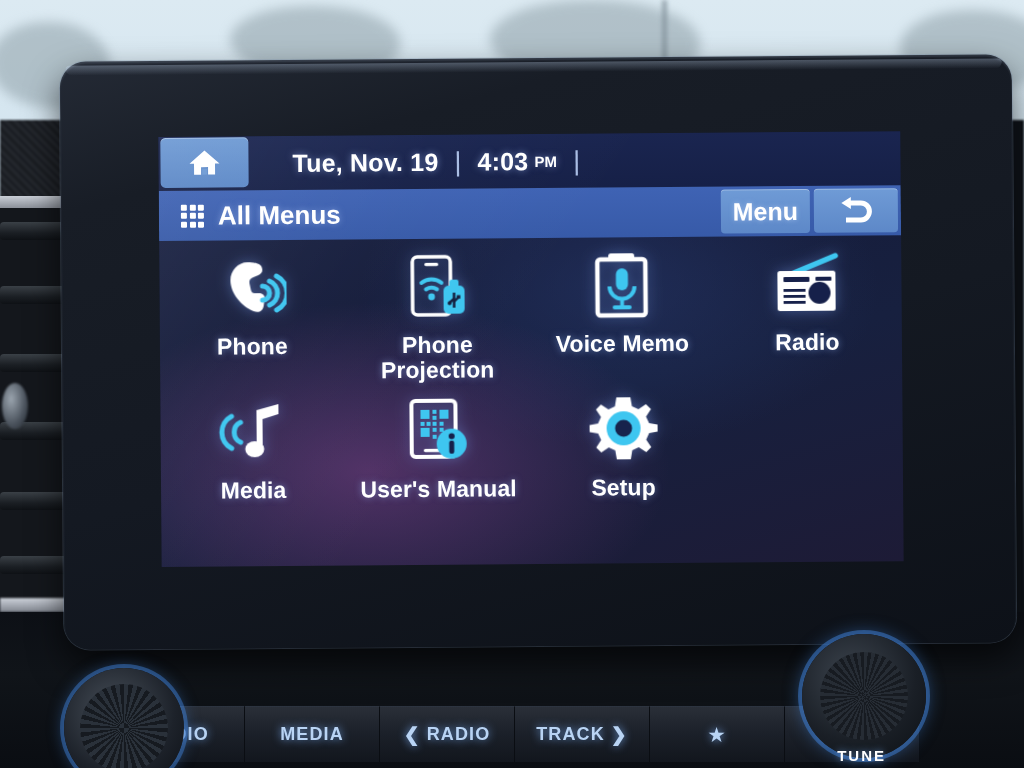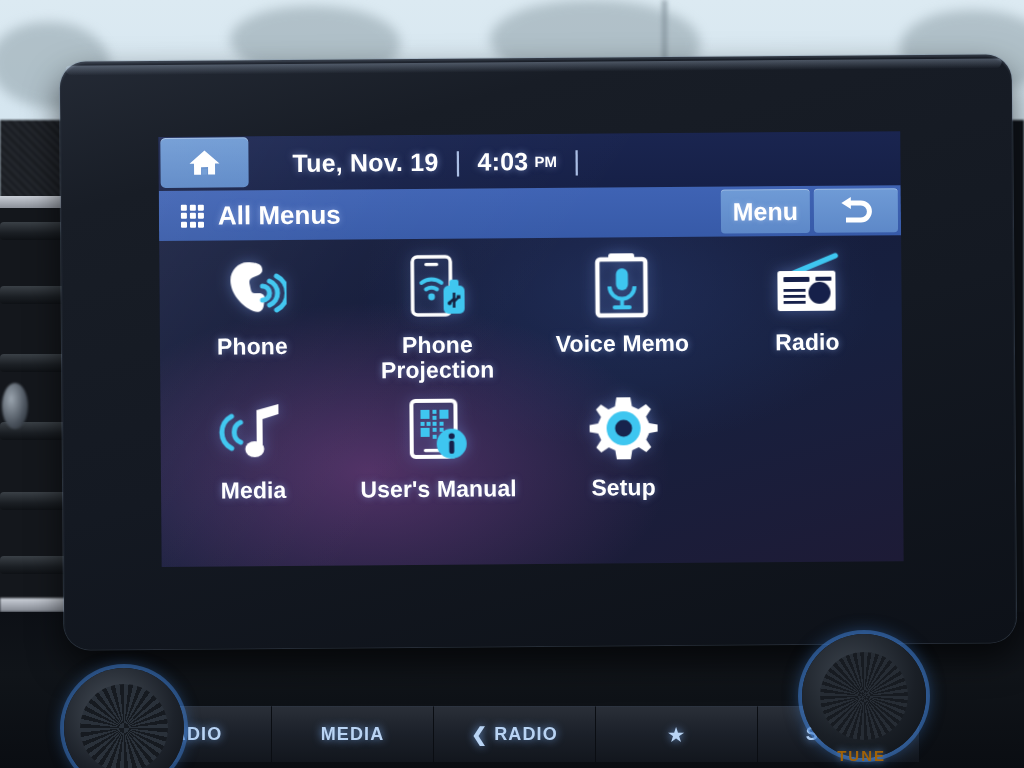--- a/index.html
+++ b/index.html
@@ -200,21 +200,21 @@
     border-radius:50%;
     background:radial-gradient(circle at 40% 34%,#3c444e,#1a1f26 58%,#0c1015);
     box-shadow:0 0 0 4px rgba(60,120,200,.55), 0 0 18px rgba(70,140,230,.55);
   }
   #tune-knob::after{
     content:""; position:absolute; inset:18px; border-radius:50%;
     background:repeating-conic-gradient(#262c34 0deg 5deg,#171b21 5deg 10deg);
   }
   #tune-label {
     position:absolute; right:34px; bottom:-2px;
-    color:#a16207; font-size:15px; font-weight:bold; letter-spacing:2px;
+    color:#ffffff; font-size:15px; font-weight:bold; letter-spacing:2px;
     text-shadow:0 0 7px rgba(110,160,230,.8);
   }
   #left-knob {
     position:absolute; left:-46px; bottom:-26px; width:120px; height:120px;
     border-radius:50%;
     background:radial-gradient(circle at 42% 36%,#474f59,#1d222a 58%,#0b0e13);
     box-shadow:0 0 0 4px rgba(60,120,200,.5), 0 0 16px rgba(70,140,230,.5);
   }
   #left-knob::after{
     content:""; position:absolute; inset:16px; border-radius:50%;
@@ -437,20 +437,24 @@
 
   <div class="hwbtn">
     <span>MEDIA</span>
   </div>
 
   <div class="hwbtn">
     <span class="hw-star" style="margin-right:6px;font-size:19px;">❮</span>
     <span>RADIO</span>
   </div>
 
+  <div class="hwbtn">
+    <span>TRACK</span>
+    <span class="hw-star" style="margin-left:6px;font-size:19px;">❯</span>
+  </div>
 
   <div class="hwbtn">
     <span class="hw-star">★</span>
   </div>
 
   <div class="hwbtn">
     <span>SETUP</span>
   </div>
 
   <div id="small-hole"></div>

